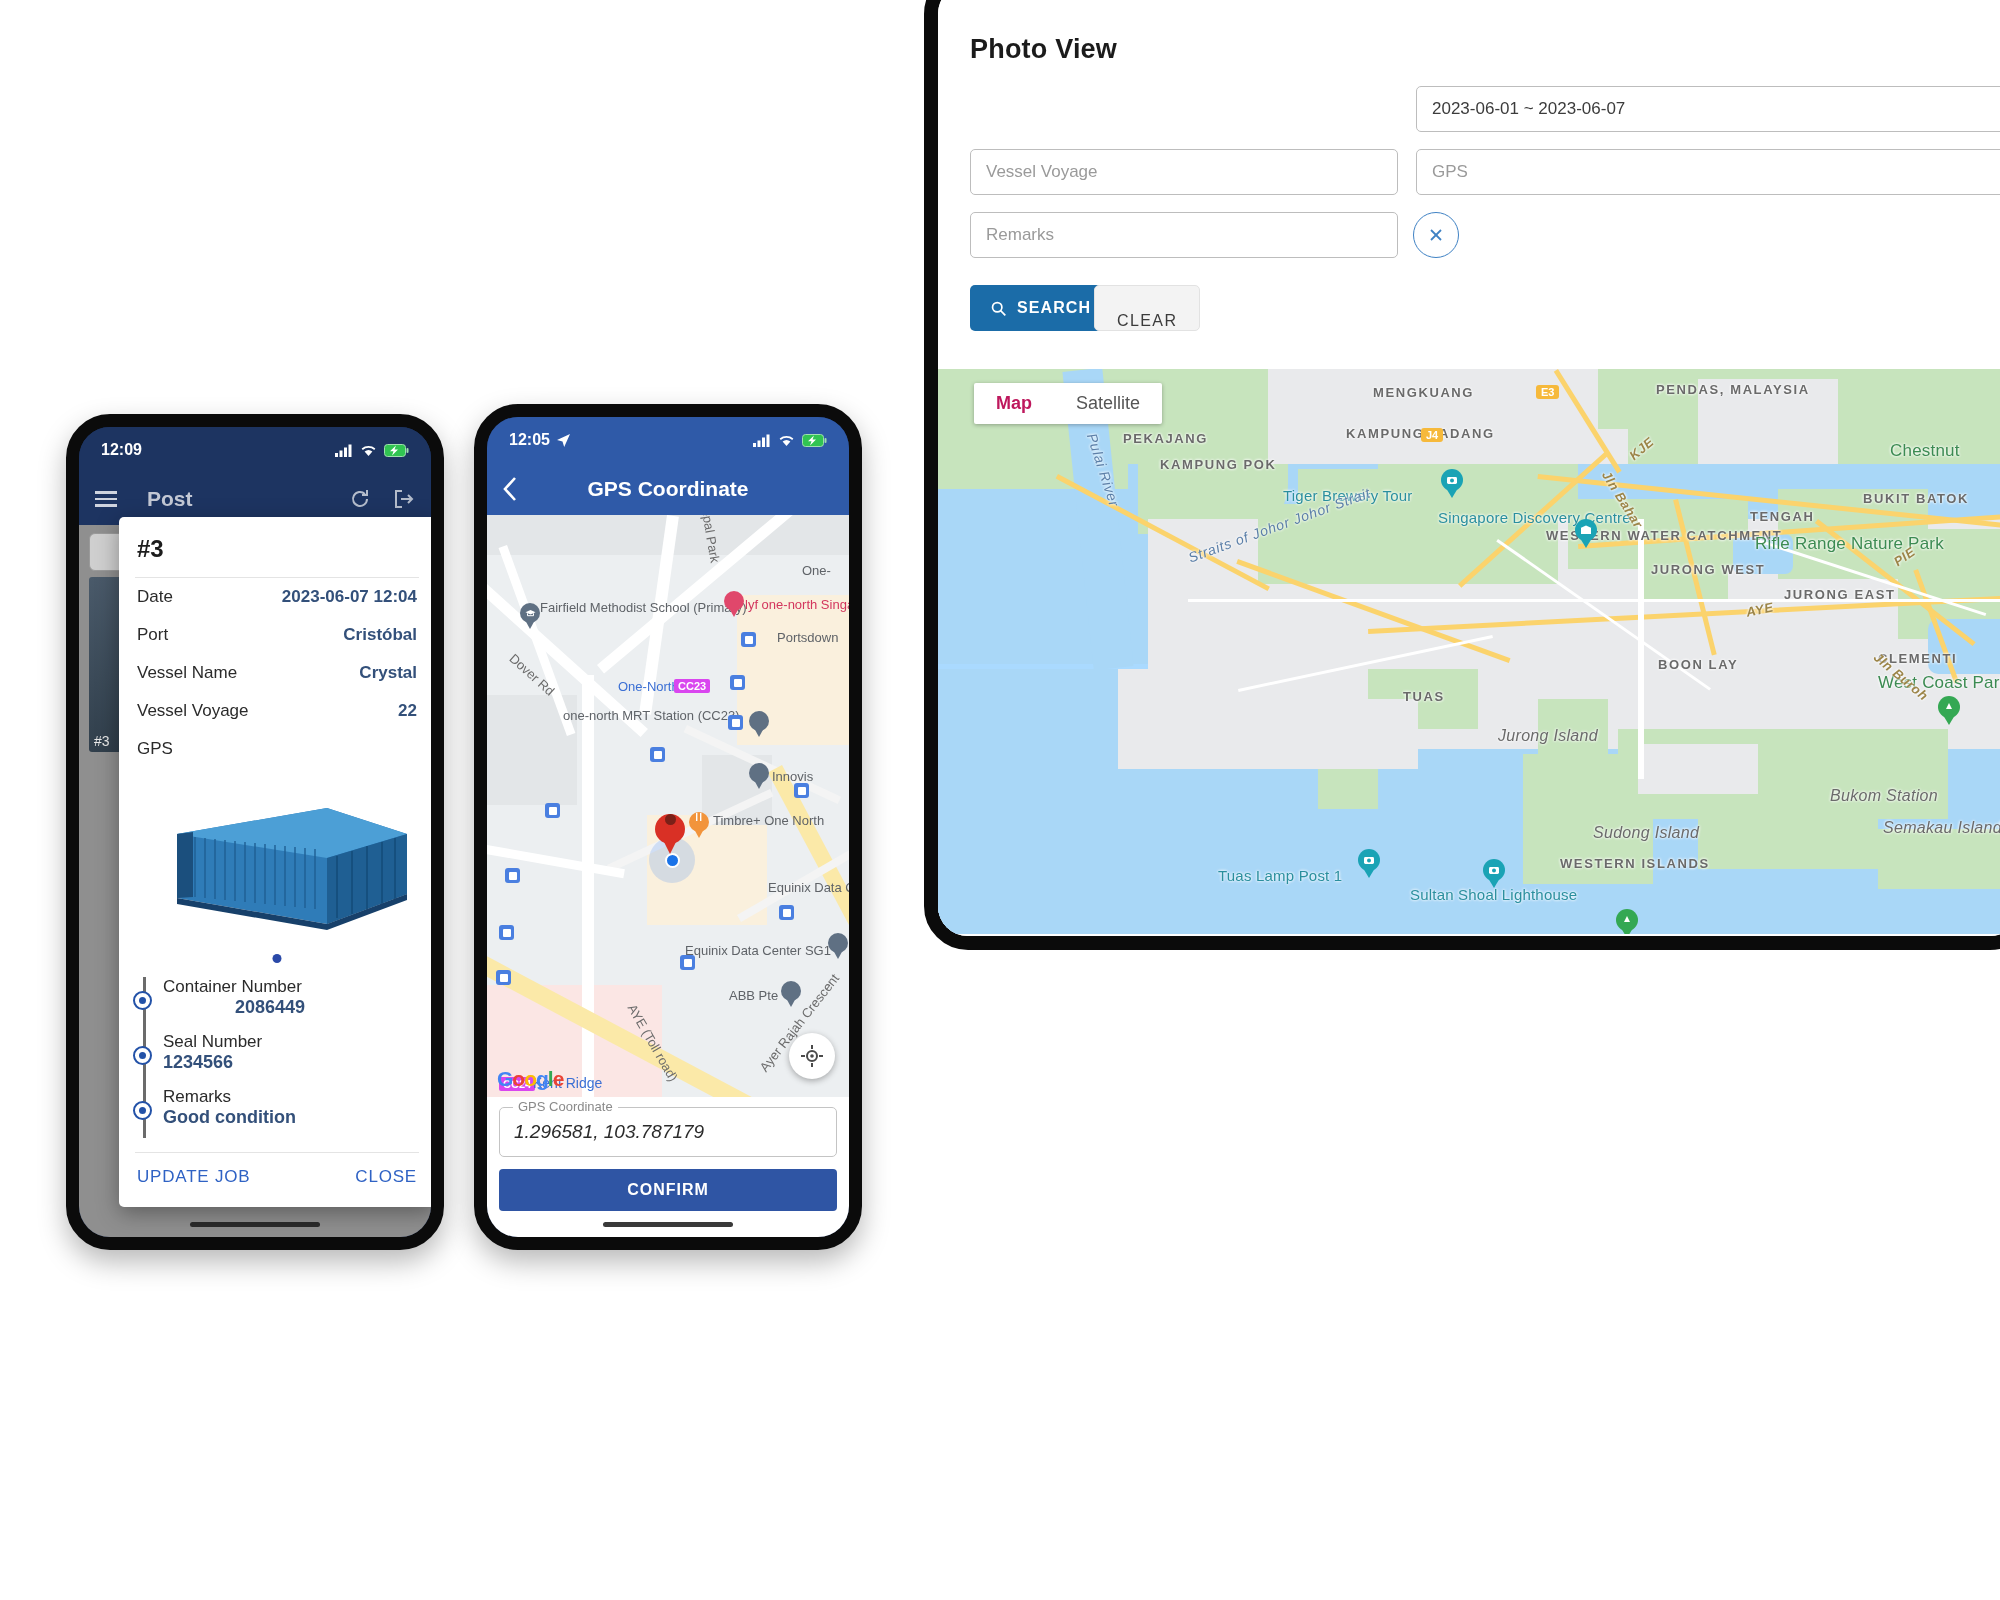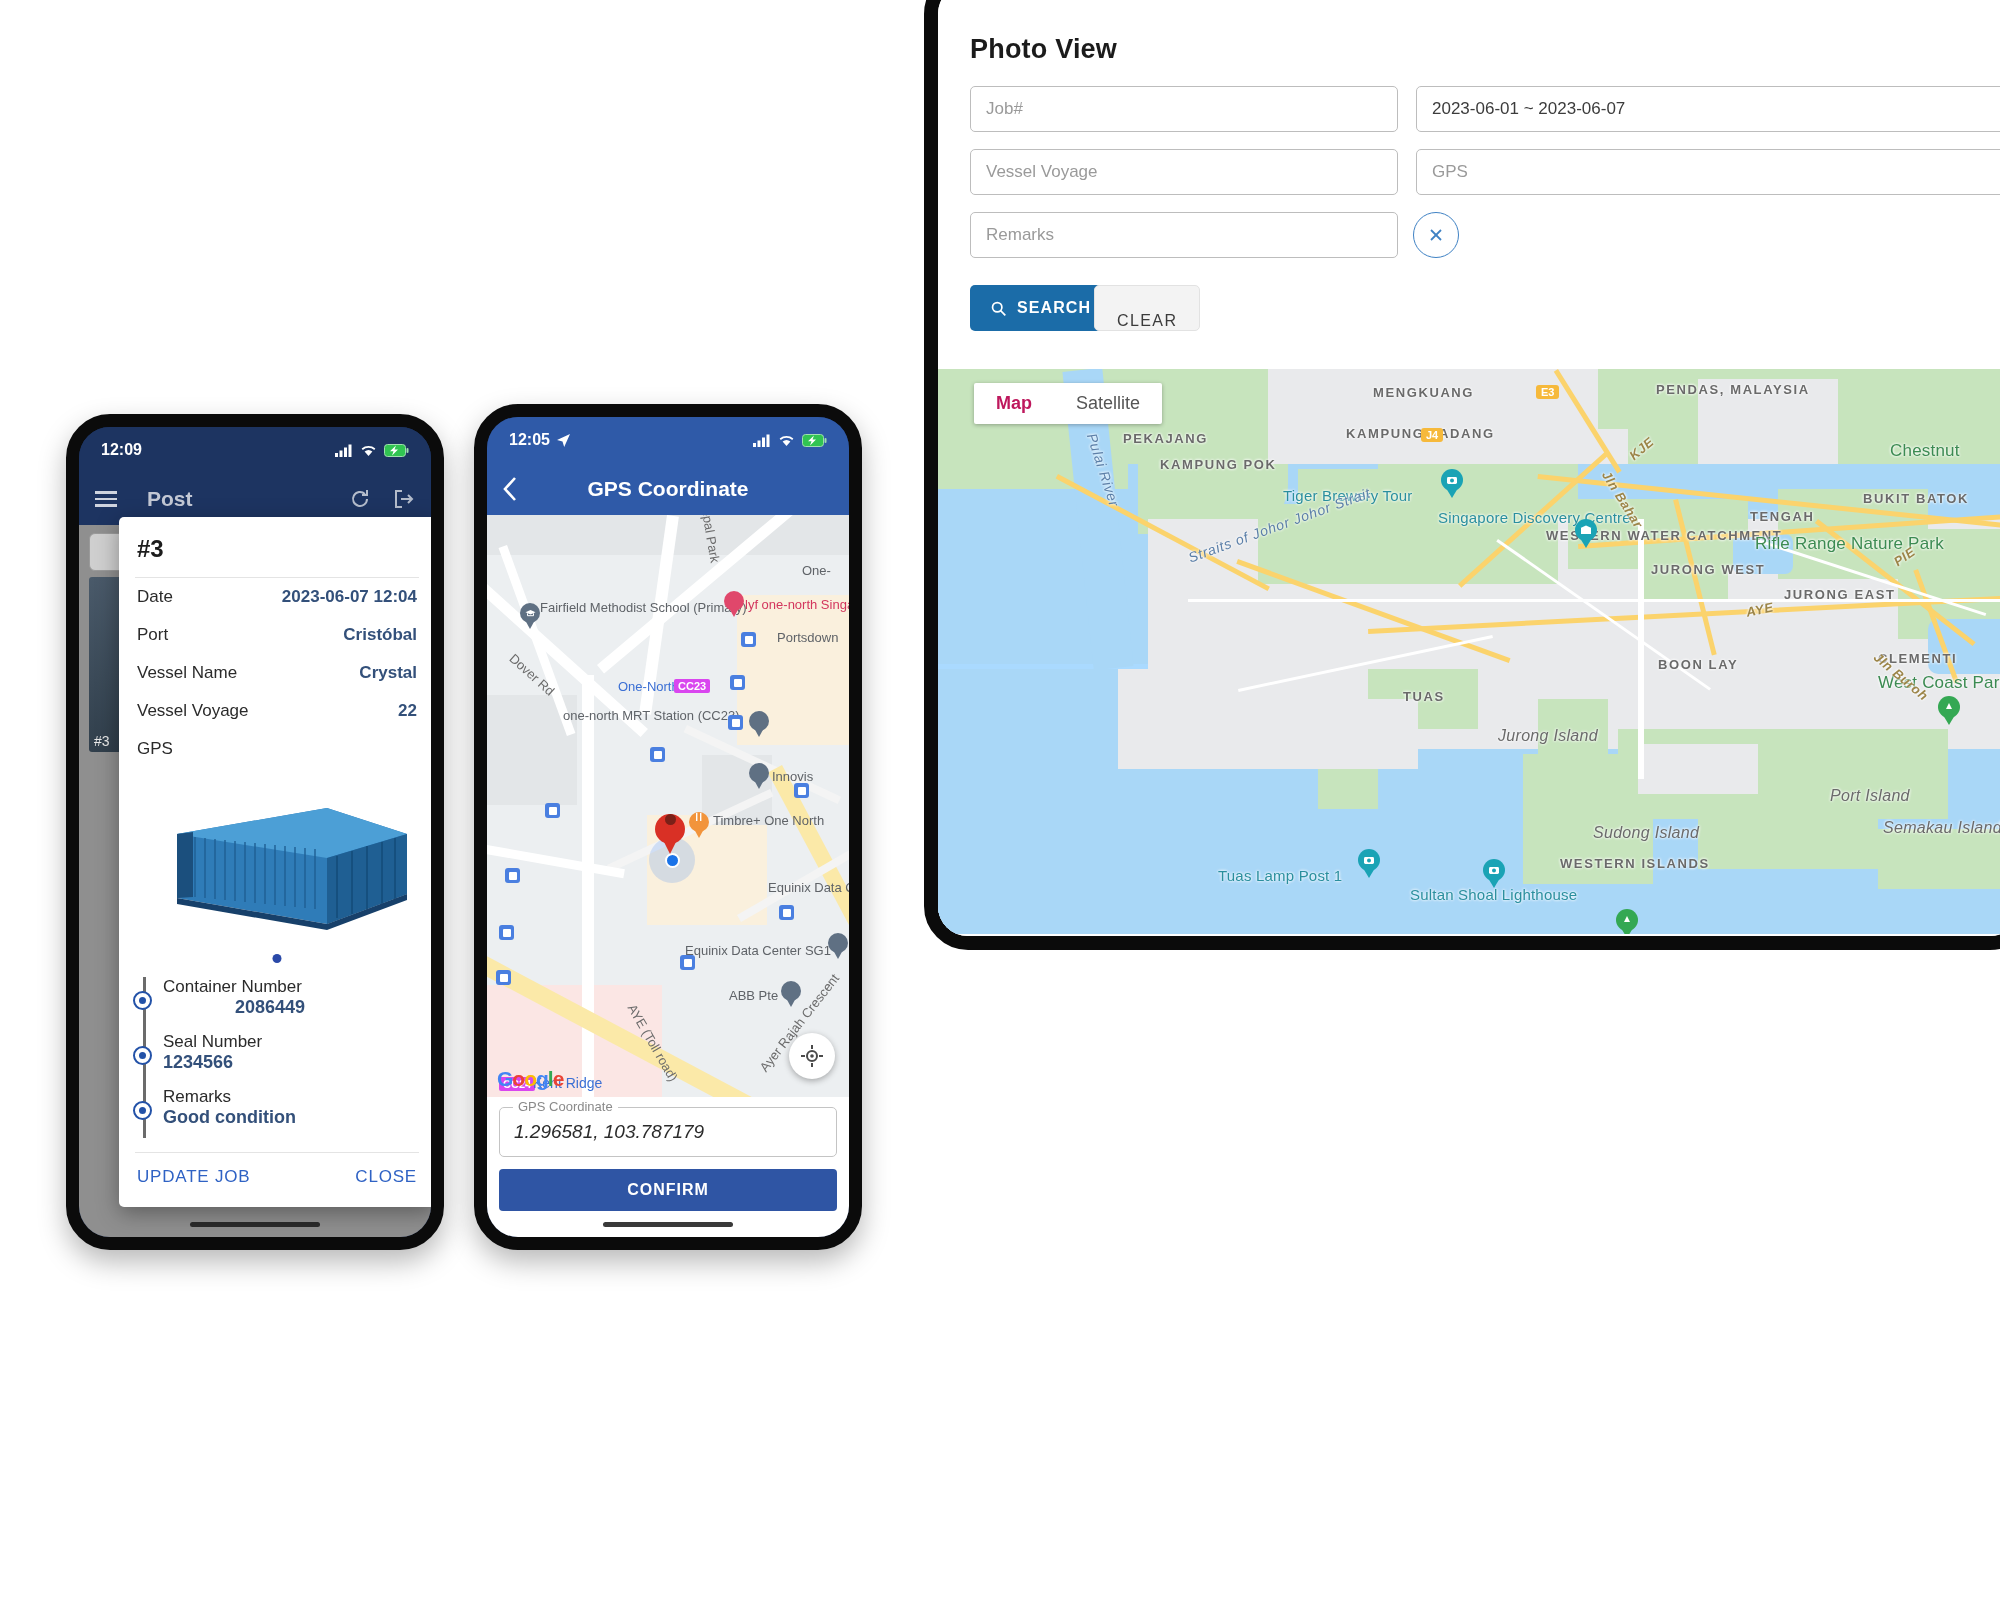--- a/index.html
+++ b/index.html
@@ -262,21 +262,20 @@
 </head>
 <body>
 
 <div id="stage">
 
   <div id="web-panel">
     <div id="web-inner">
 
       <div class="pv-title">Photo View</div>
 
-      <div class="field" id="f-job">Job#</div>
       <div class="field filled" id="f-date">2023-06-01 ~ 2023-06-07</div>
       <div class="field" id="f-voyage">Vessel Voyage</div>
       <div class="field" id="f-gps">GPS</div>
       <div class="field" id="f-remarks">Remarks</div>
 
       <div class="clear-circle">
         <svg width="20" height="20" viewBox="0 0 20 20">
           <line x1="5" y1="5" x2="15" y2="15" stroke="#3f82c4" stroke-width="1.8"></line>
           <line x1="15" y1="5" x2="5" y2="15" stroke="#3f82c4" stroke-width="1.8"></line>
         </svg>
@@ -374,21 +373,21 @@
         <div class="mlabel" style="left:720px; top:288px;">BOON LAY</div>
         <div class="mlabel" style="left:940px; top:282px;">CLEMENTI</div>
         <div class="mlabel green-t" style="left:940px; top:305px; line-height:1.1; text-align:center;">West Coast Park</div>
         <div class="mlabel" style="left:465px; top:320px;">TUAS</div>
         <div class="mlabel isl" style="left:560px; top:358px;">Jurong Island</div>
         <div class="mlabel sea" style="left:245px; top:148px; transform:rotate(-20deg);">Straits of Johor Johor Strait</div>
         <div class="mlabel poi" style="left:280px; top:498px;">Tuas Lamp Post 1</div>
         <div class="mlabel poi" style="left:472px; top:517px;">Sultan Shoal Lighthouse</div>
         <div class="mlabel" style="left:622px; top:488px; line-height:1.1; text-align:center;">WESTERN ISLANDS</div>
         <div class="mlabel isl" style="left:655px; top:455px;">Sudong Island</div>
-        <div class="mlabel isl" style="left:892px; top:418px;">Port Island</div>
+        <div class="mlabel isl" style="left:892px; top:418px;">Bukom Station</div>
         <div class="mlabel isl" style="left:945px; top:450px; line-height:1.1; text-align:center;">Semakau Island</div>
         <div class="mlabel road-t" style="left:652px; top:123px; transform:rotate(58deg);">Jln Bahar</div>
         <div class="mlabel road-t" style="left:930px; top:300px; transform:rotate(40deg);">Jln Buroh</div>
         <div class="mlabel road-t" style="left:690px; top:72px; transform:rotate(-40deg);">KJE</div>
         <div class="mlabel road-t" style="left:955px; top:180px; transform:rotate(-35deg);">PIE</div>
         <div class="mlabel road-t" style="left:808px; top:233px; transform:rotate(-12deg);">AYE</div>
         <div class="shield" style="left:598px; top:16px;">E3</div>
         <div class="shield" style="left:483px; top:59px;">J4</div>
 
         <div class="pin-teal" style="left:503px; top:100px;">

